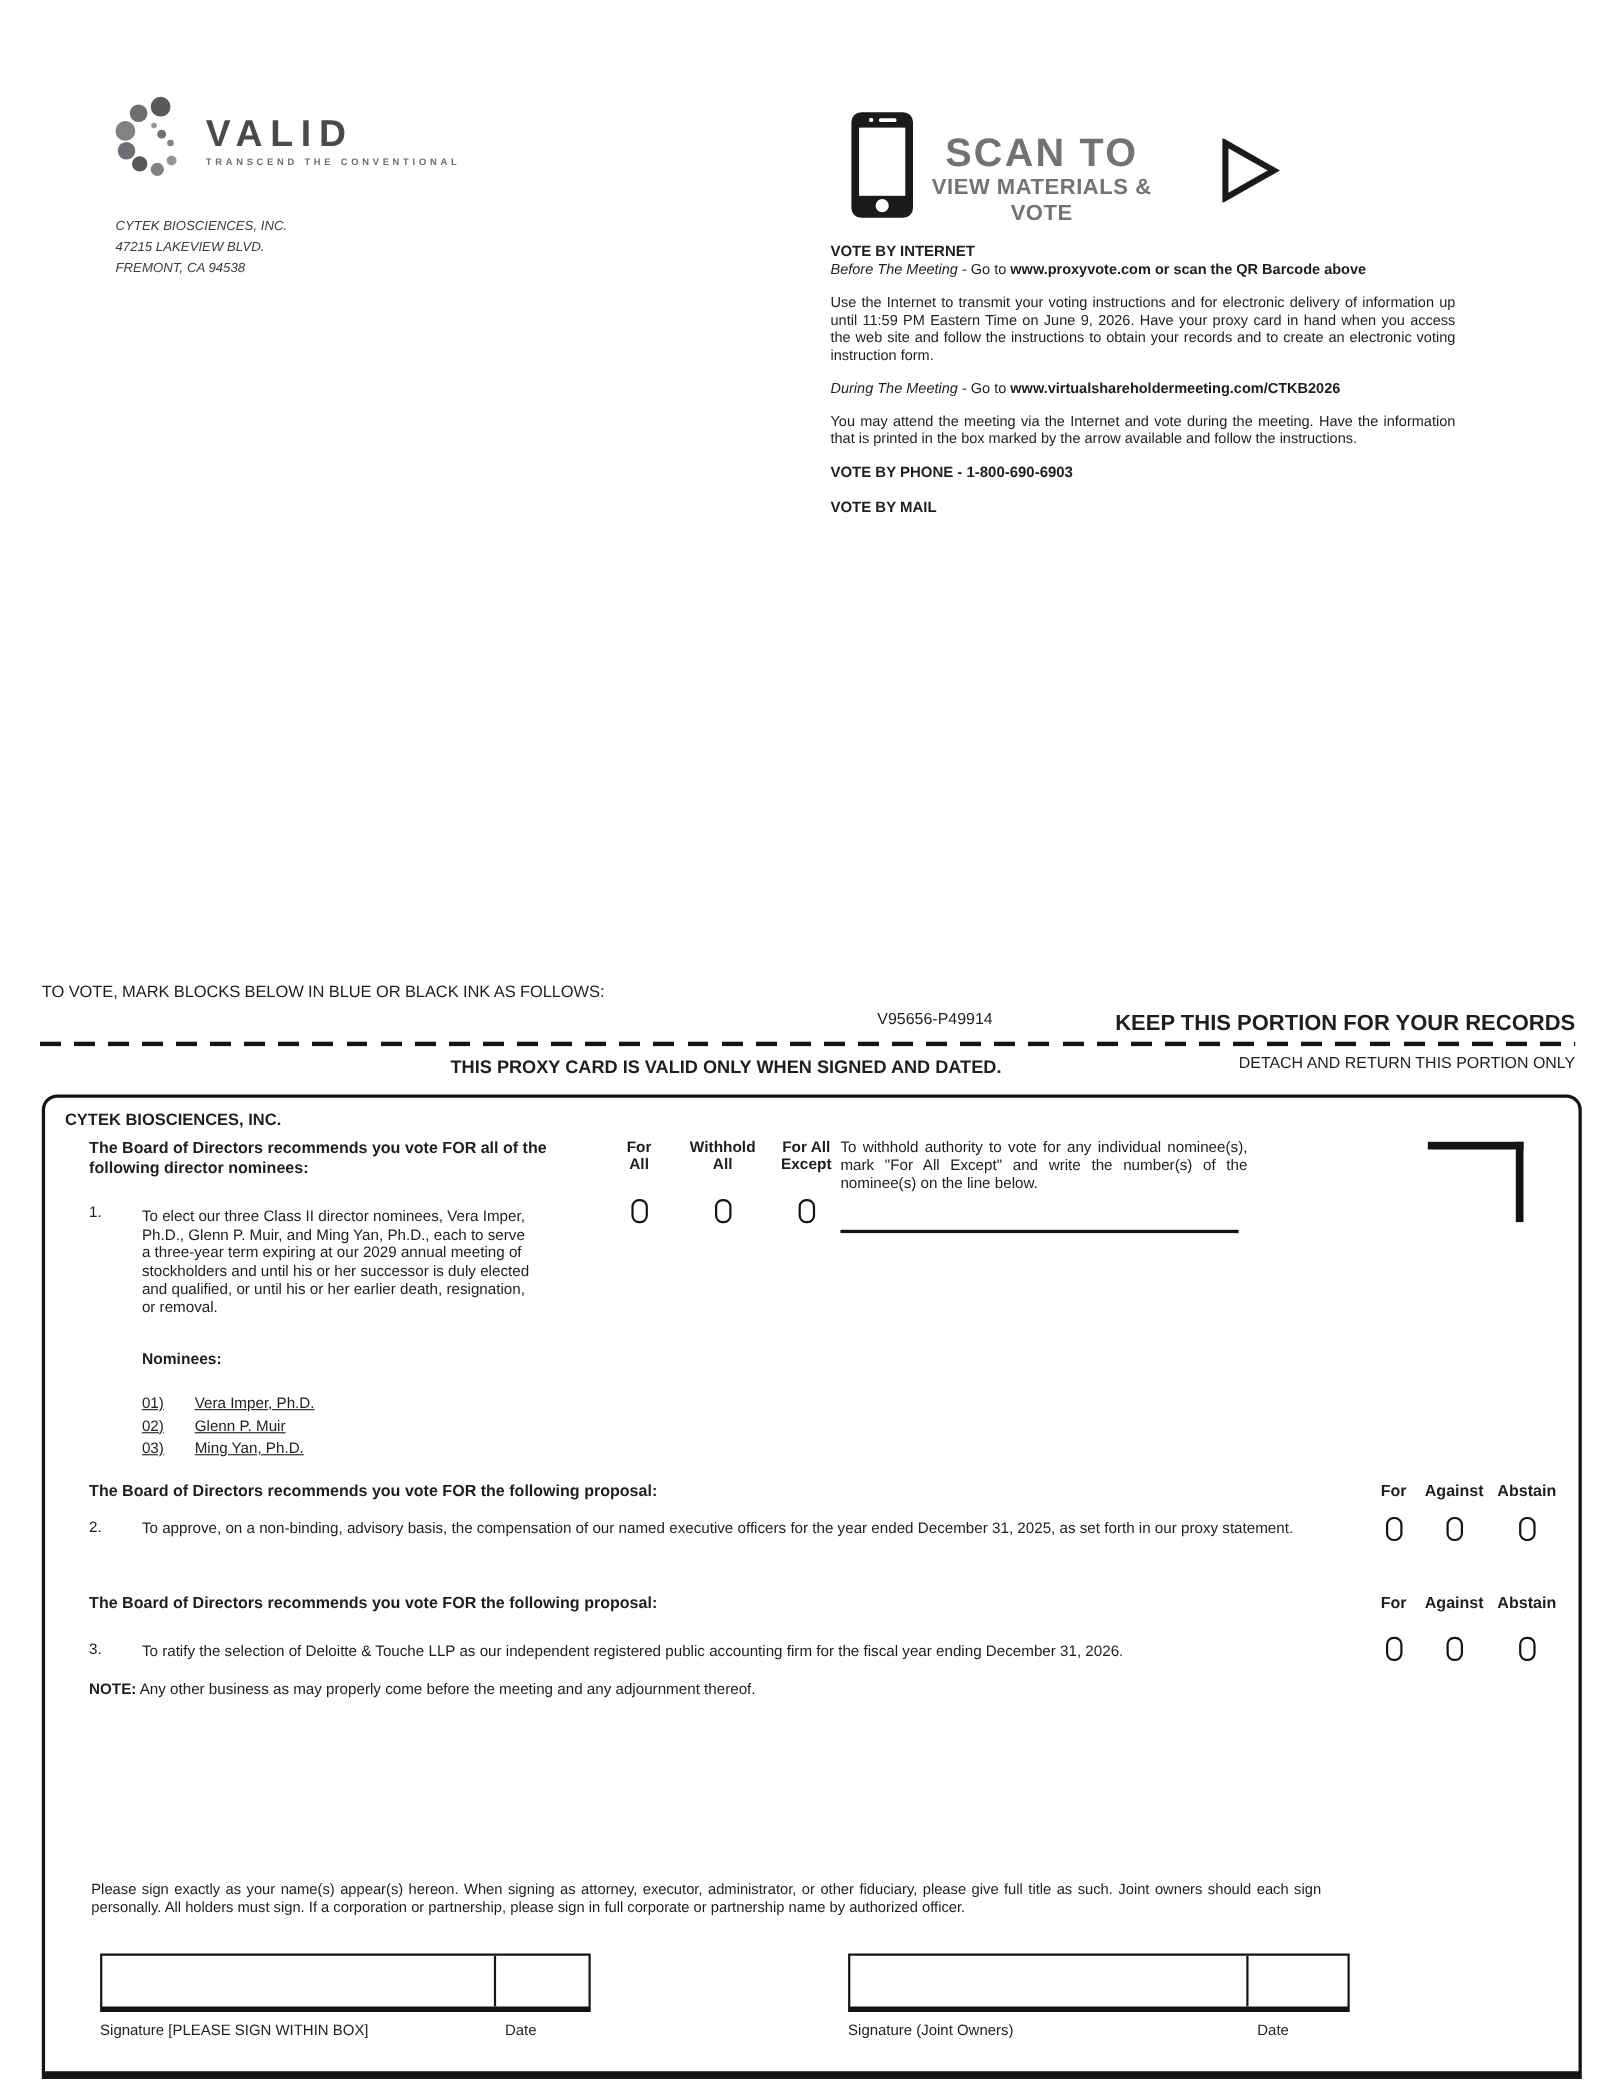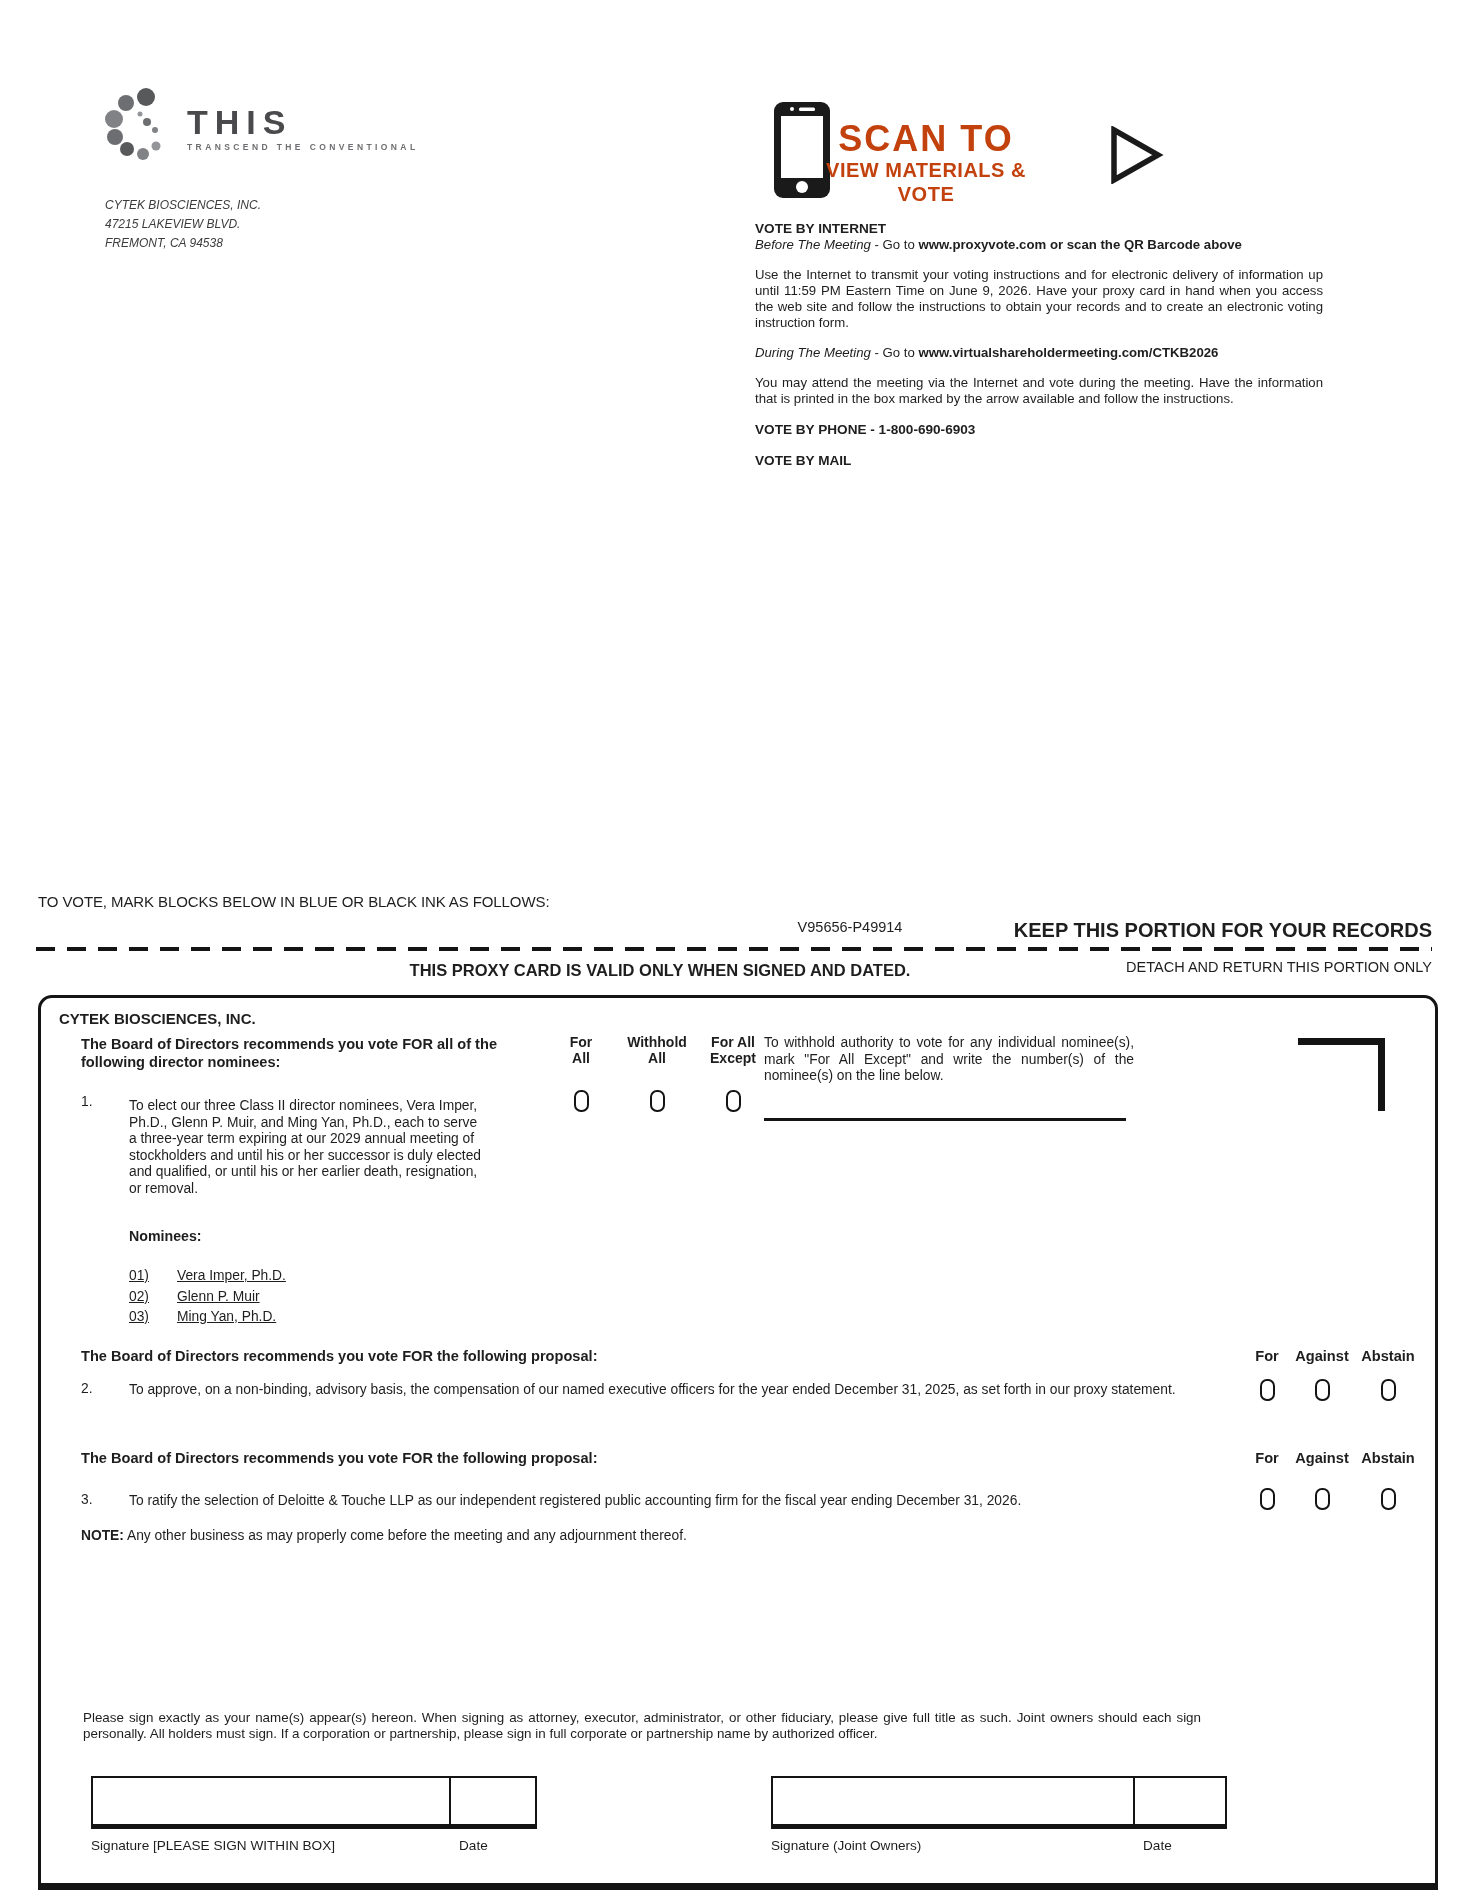--- a/index.html
+++ b/index.html
@@ -5,21 +5,21 @@
   html,body{margin:0;padding:0;background:#fff;}
   body{width:1468px;height:1900px;position:relative;font-family:"Liberation Sans",sans-serif;color:#1e1e1e;-webkit-font-smoothing:antialiased;}
   .abs{position:absolute;}
   
   .logo-wrap{left:103px;top:86px;display:flex;align-items:center;gap:10px;}
   .logo-text .brand{font-size:34px;font-weight:bold;letter-spacing:7px;color:#4a4a4c;line-height:34px;}
   .logo-text .tagline{font-size:8.5px;font-weight:bold;letter-spacing:3.4px;color:#6d6e71;margin-top:3px;}
   .addr{left:105px;top:196px;font-style:italic;font-size:12px;line-height:19px;color:#3c3c3c;}
   
   .phone{left:772px;top:100px;}
-  .scan-text{left:796px;top:120px;width:260px;text-align:center;color:#c2410c;}
+  .scan-text{left:817px;top:120px;width:260px;text-align:center;color:#737373;}
   .scan-text .l1{font-size:36px;font-weight:bold;letter-spacing:2px;line-height:38px;}
   .scan-text .l2{font-size:20px;font-weight:bold;letter-spacing:0.5px;line-height:24px;}
   .tri{left:1110px;top:126px;}
   
   .vm{left:755px;top:220px;width:568px;font-size:13.2px;line-height:16px;}
   .vm h4{margin:0;font-size:13.6px;line-height:17px;}
   .vm p{margin:0 0 0 0;text-align:justify;}
   .vm .gap{height:14px;}
   .it{font-style:italic;}
   .bu{font-weight:bold;}
@@ -88,21 +88,21 @@
       <circle cx="12" cy="51" r="8" fill="#6d6e71"></circle>
       <circle cx="24" cy="63" r="7" fill="#58595b"></circle>
       <circle cx="40" cy="68" r="6" fill="#808285"></circle>
       <circle cx="53" cy="60" r="4.5" fill="#939598"></circle>
       <circle cx="44" cy="36" r="4" fill="#6d6e71"></circle>
       <circle cx="52" cy="44" r="3" fill="#808285"></circle>
       <circle cx="37" cy="28" r="2.5" fill="#939598"></circle>
     </svg>
   </span>
   <span class="logo-text">
-    <div class="brand">THIS</div>
+    <div class="brand">VALID</div>
     <div class="tagline">TRANSCEND THE CONVENTIONAL</div>
   </span>
 </div>
 
 <div class="abs addr">
   <div>CYTEK BIOSCIENCES, INC.</div>
   <div>47215 LAKEVIEW BLVD.</div>
   <div>FREMONT, CA 94538</div>
 </div>
 

